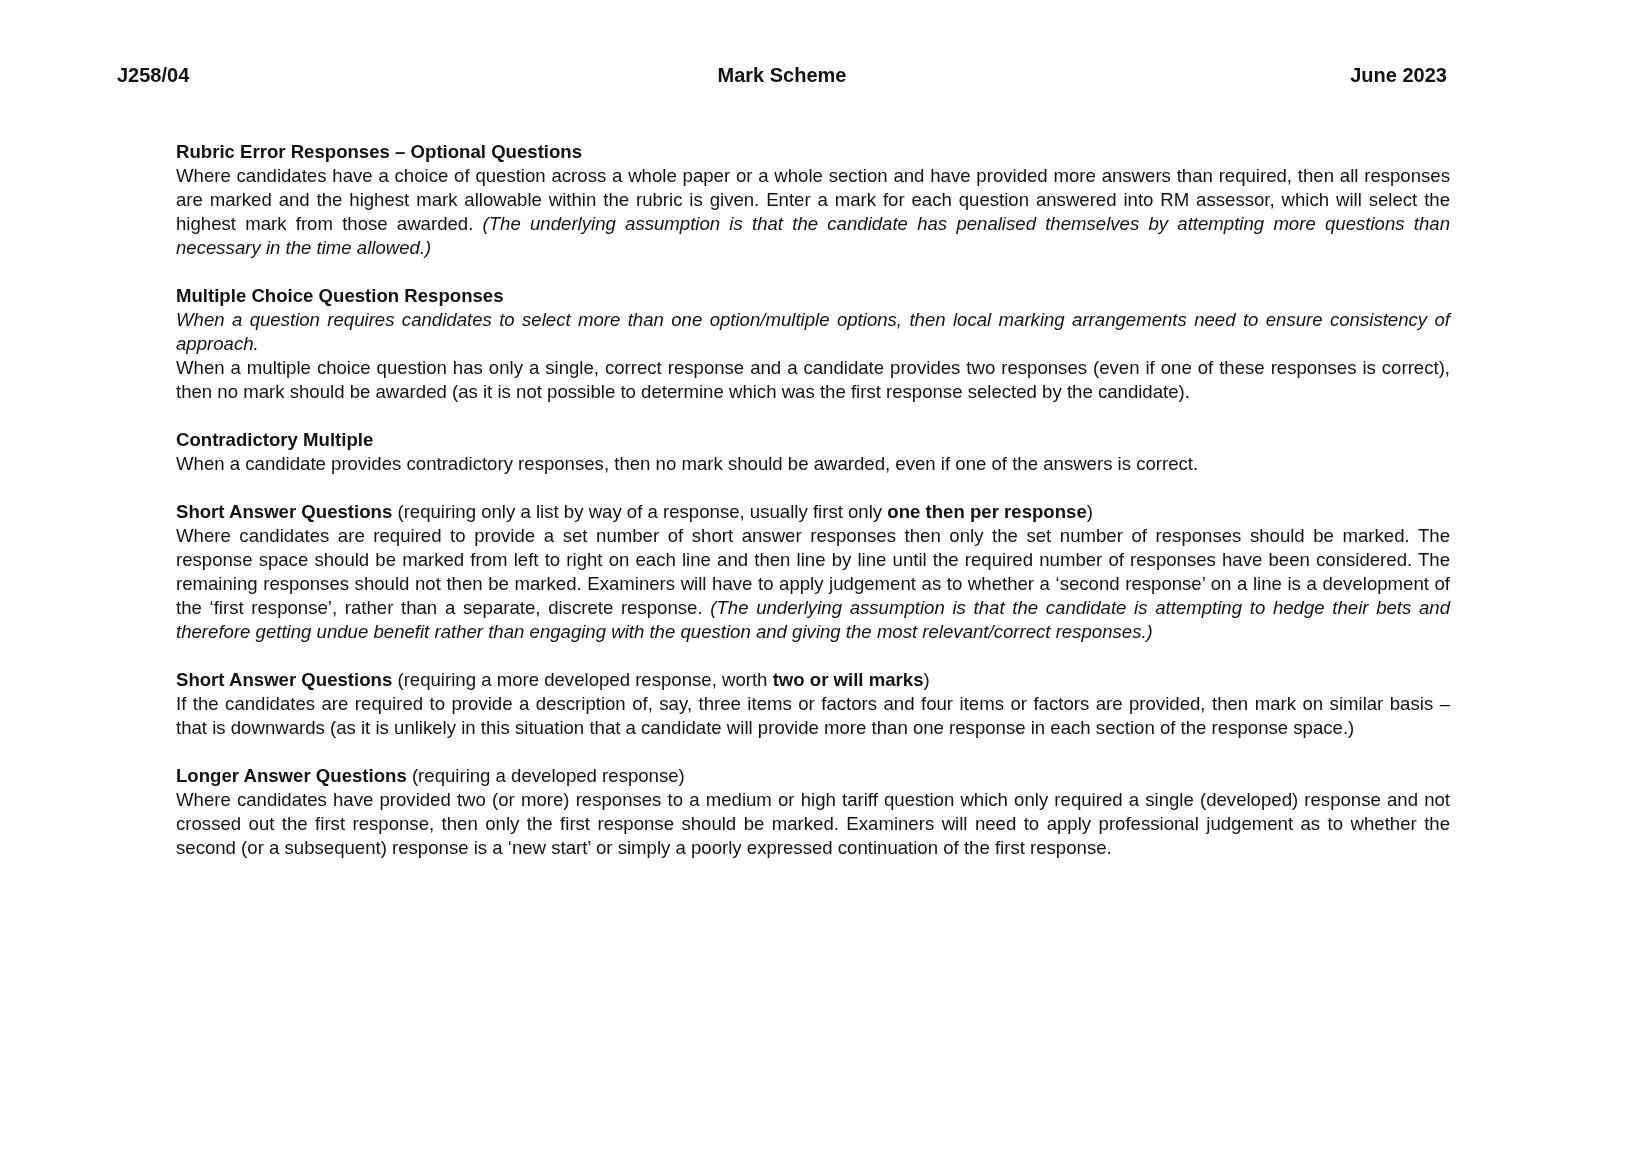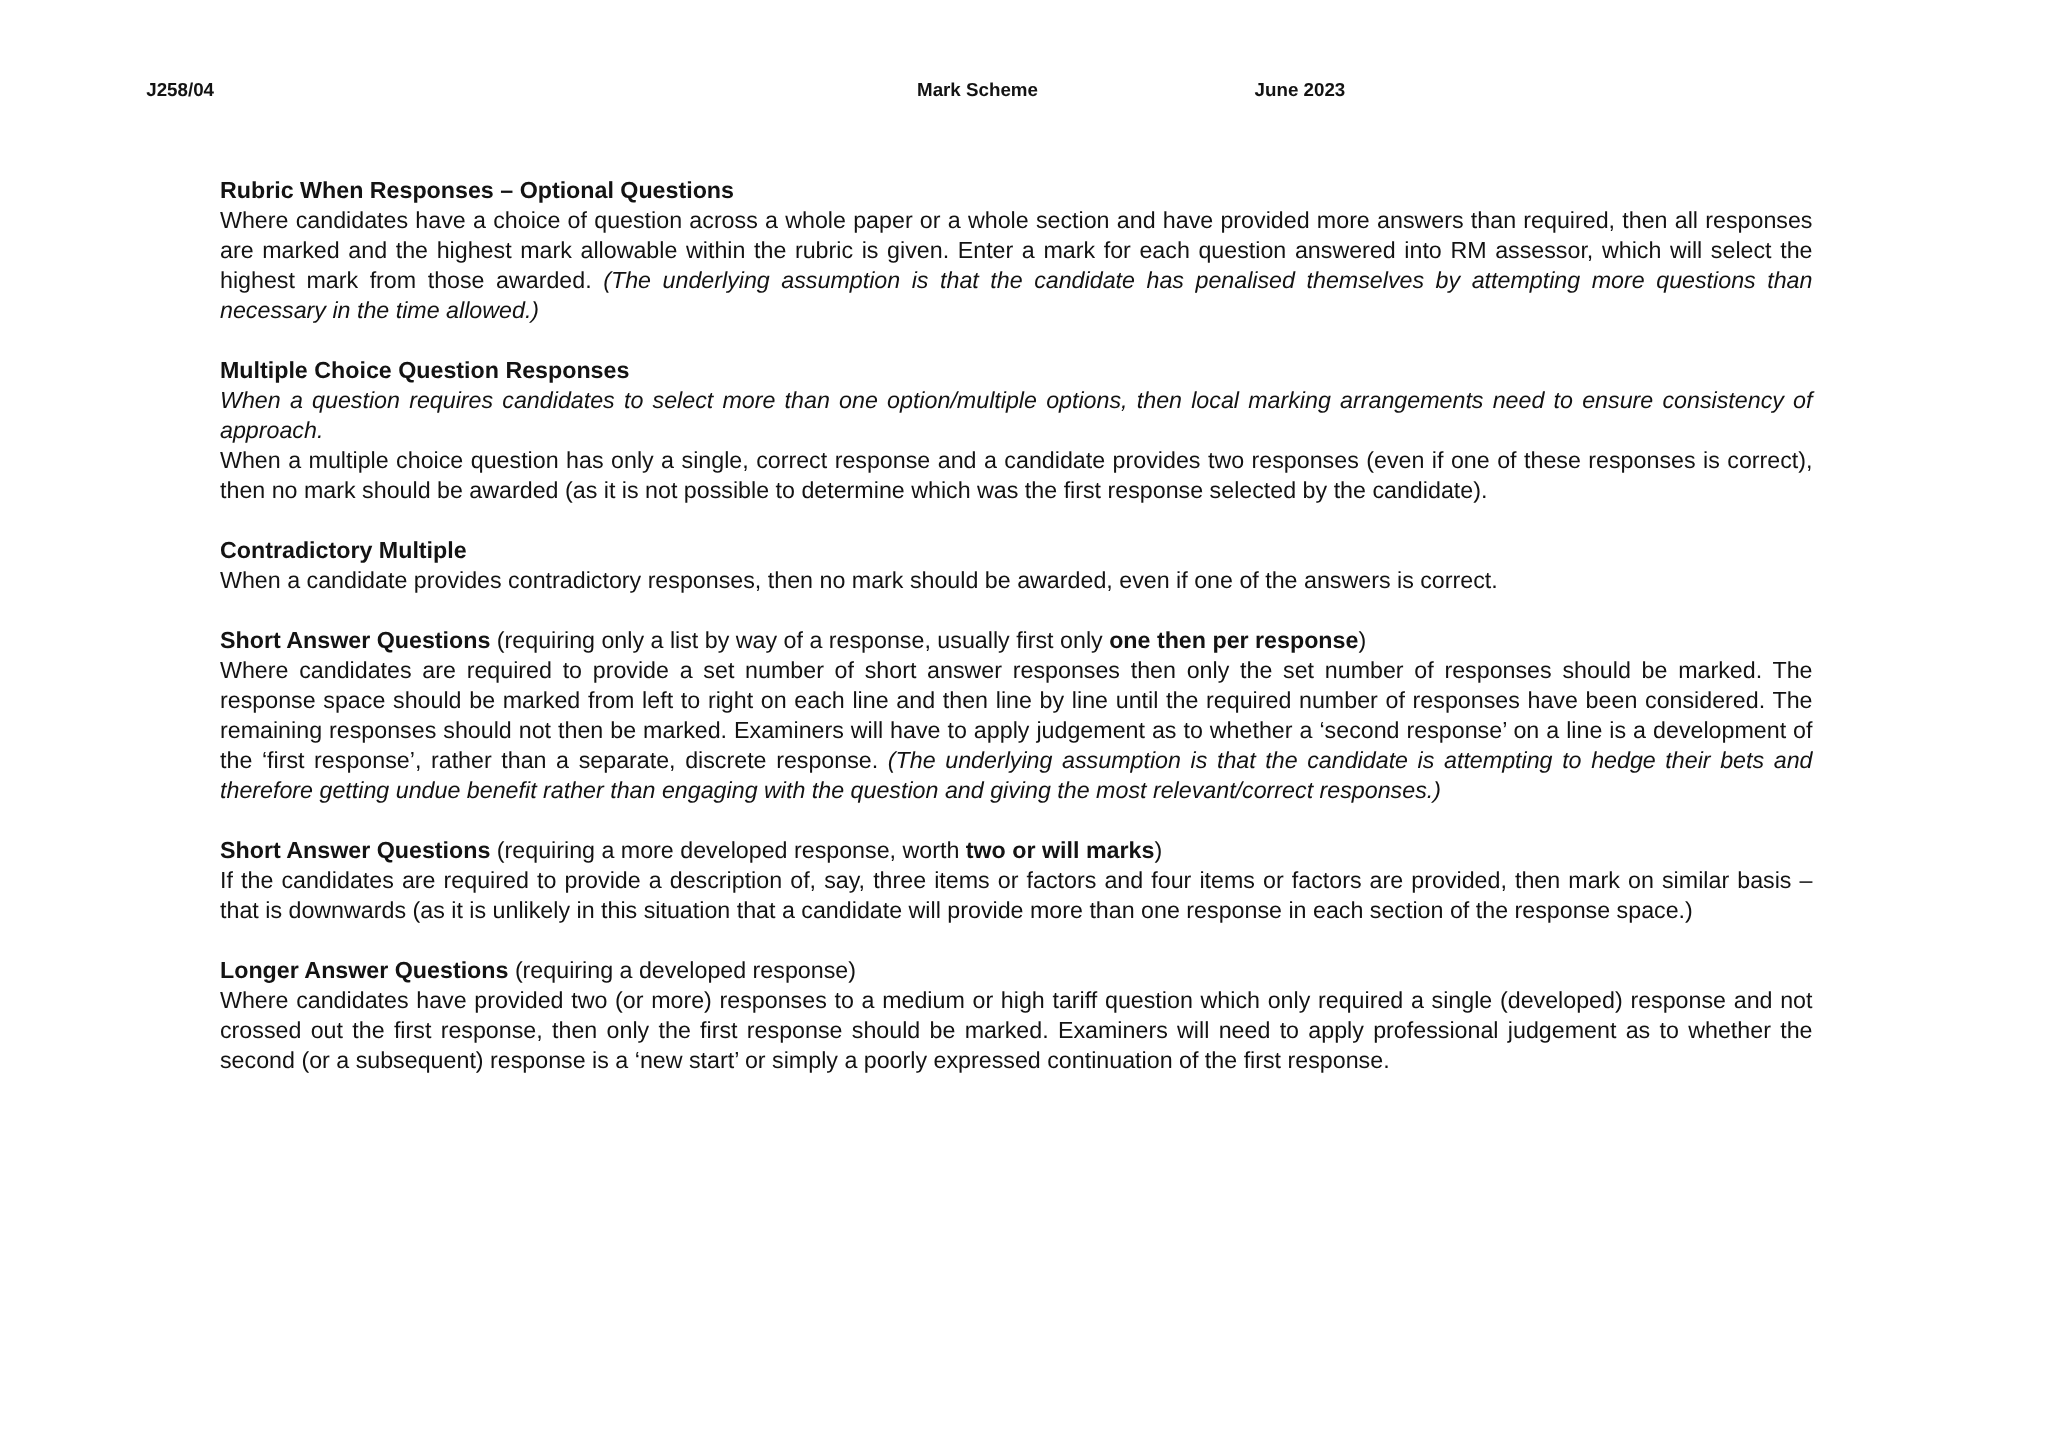--- a/index.html
+++ b/index.html
@@ -16,25 +16,25 @@
     overflow: hidden;
   }
   .page-header {
     position: absolute;
     top: 64px;
     left: 117px;
     width: 1330px;
     display: flex;
     align-items: baseline;
     font-weight: bold;
-    font-size: 15px;
+    font-size: 20px;
   }
   .page-header .cell-left  { flex: 1; text-align: left; }
   .page-header .cell-center{ flex: 1; text-align: center; }
-  .page-header .cell-right { flex: 1; }
+  .page-header .cell-right { flex: 1; text-align: right; }
 
   .document-body {
     position: absolute;
     top: 140px;
     left: 176px;
     width: 1274px;
     font-size: 18.6px;
     line-height: 24px;
     text-align: justify;
   }
@@ -56,21 +56,21 @@
 
 <header class="page-header">
   <span class="cell-left">J258/04</span>
   <span class="cell-center">Mark Scheme</span>
   <span class="cell-right">June 2023</span>
 </header>
 
 <main class="document-body">
 
   <section class="section">
-    <h3 class="hd"><span class="b">Rubric When Responses – Optional Questions</span></h3>
+    <h3 class="hd"><span class="b">Rubric Error Responses – Optional Questions</span></h3>
     <p><span class="n">Where candidates have a choice of question across a whole paper or a whole section and have provided more answers than required, then all responses are marked and the highest mark allowable within the rubric is given. Enter a mark for each question answered into RM assessor, which will select the highest mark from those awarded. </span><span class="i">(The underlying assumption is that the candidate has penalised themselves by attempting more questions than necessary in the time allowed.)</span></p>
   </section>
 
   <section class="section">
     <h3 class="hd"><span class="b">Multiple Choice Question Responses</span></h3>
     <p><span class="i">When a question requires candidates to select more than one option/multiple options, then local marking arrangements need to ensure consistency of approach.</span></p>
     <p><span class="n">When a multiple choice question has only a single, correct response and a candidate provides two responses (even if one of these responses is correct), then no mark should be awarded (as it is not possible to determine which was the first response selected by the candidate).</span></p>
   </section>
 
   <section class="section">

